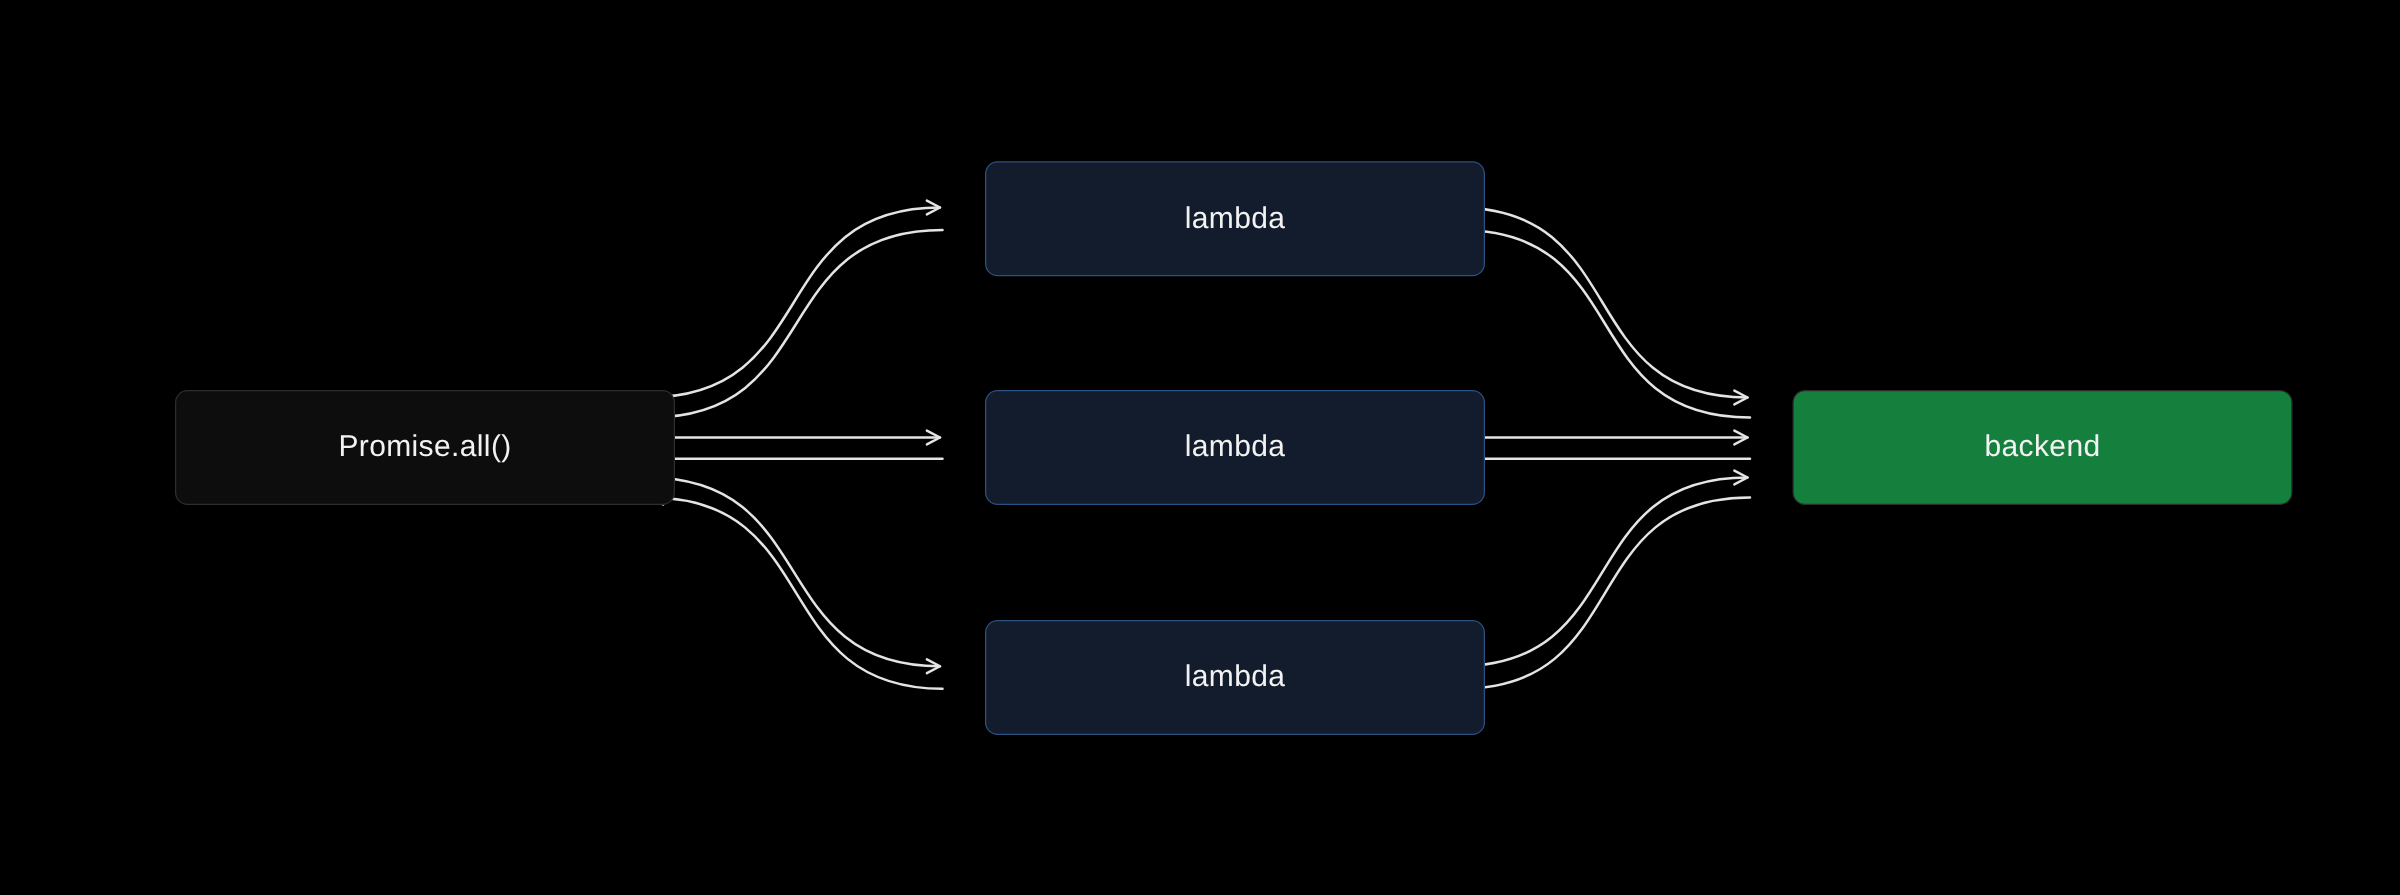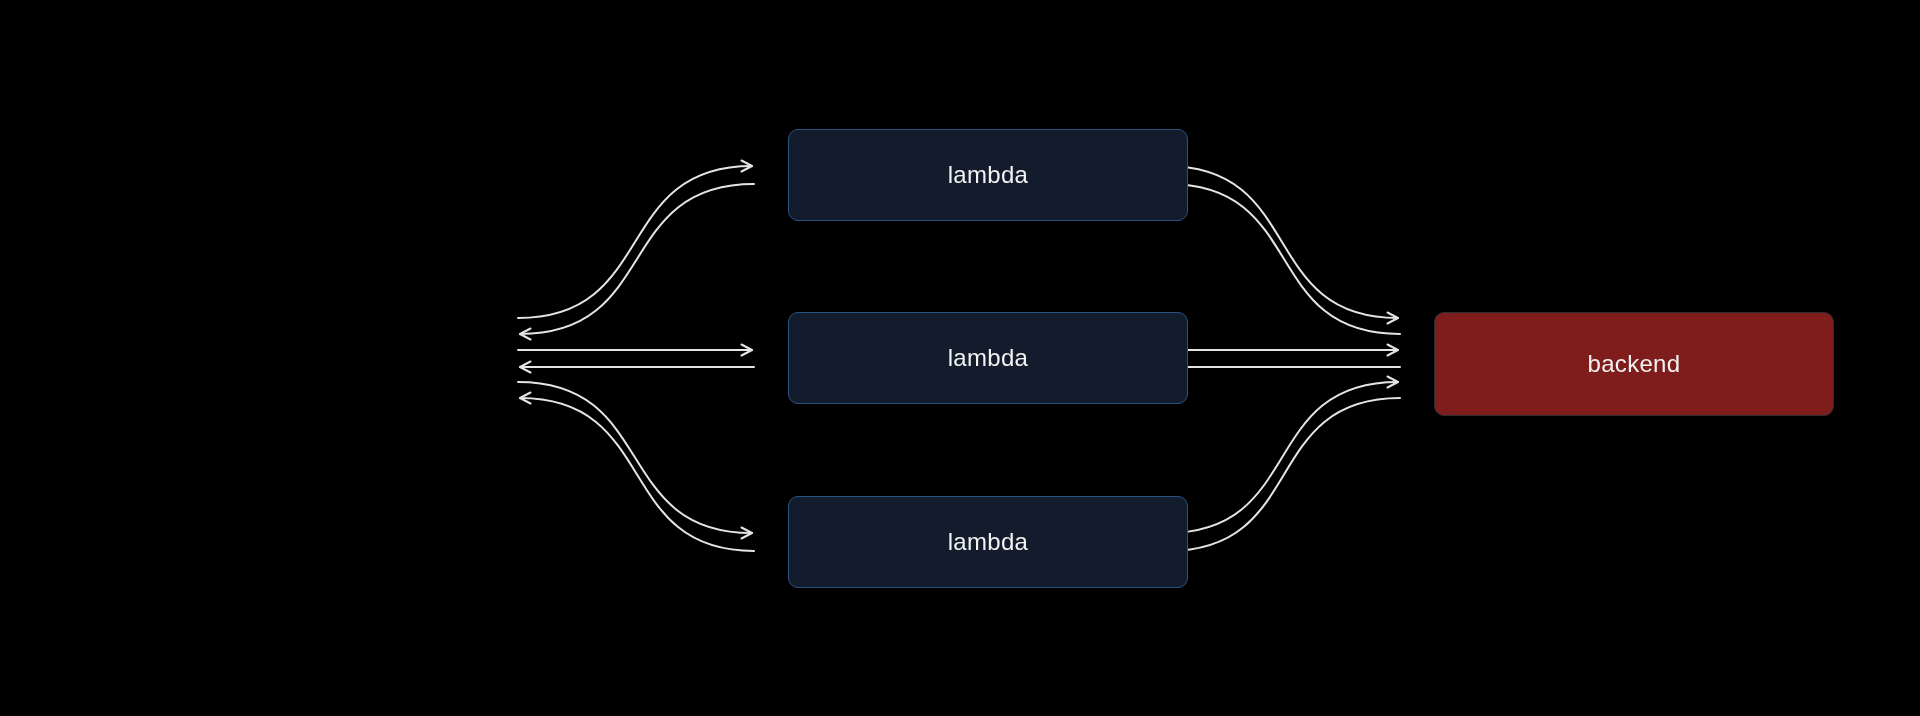--- a/index.html
+++ b/index.html
@@ -58,30 +58,33 @@
       <path d="M 518 382 C 658 382, 612 533, 752 533" fill="none" stroke="#e4e4e4" stroke-width="2" stroke-linecap="round" marker-end="url(#arrow)"></path>
       <path d="M 754 551 C 614 551, 660 398, 520 398" fill="none" stroke="#e4e4e4" stroke-width="2" stroke-linecap="round" marker-end="url(#arrow)"></path>
       <path d="M 1166 166 C 1306 166, 1258 318, 1398 318" fill="none" stroke="#e4e4e4" stroke-width="2" stroke-linecap="round" marker-end="url(#arrow)"></path>
       <path d="M 1400 334 C 1260 334, 1308 184, 1168 184" fill="none" stroke="#e4e4e4" stroke-width="2" stroke-linecap="round" marker-end="url(#arrow)"></path>
       <path d="M 1166 350 L 1398 350" fill="none" stroke="#e4e4e4" stroke-width="2" stroke-linecap="round" marker-end="url(#arrow)"></path>
       <path d="M 1400 367 L 1168 367" fill="none" stroke="#e4e4e4" stroke-width="2" stroke-linecap="round" marker-end="url(#arrow)"></path>
       <path d="M 1166 533 C 1306 533, 1258 382, 1398 382" fill="none" stroke="#e4e4e4" stroke-width="2" stroke-linecap="round" marker-end="url(#arrow)"></path>
       <path d="M 1400 398 C 1260 398, 1308 551, 1168 551" fill="none" stroke="#e4e4e4" stroke-width="2" stroke-linecap="round" marker-end="url(#arrow)"></path>
     </svg>
 
+  <div class="node" style="left: 112px; top: 312px; width: 400px; height: 92px; background: rgb(13, 13, 13); border-color: rgb(46, 46, 46);">
+    <span class="label" style="color: rgb(242, 242, 242);">Promise.all()</span>
+  </div>
 
   <div class="node" style="left: 760px; top: 129px; width: 400px; height: 92px; background: rgb(18, 28, 44); border-color: rgb(43, 81, 128);">
     <span class="label" style="color: rgb(242, 242, 242);">lambda</span>
   </div>
 
   <div class="node" style="left: 760px; top: 312px; width: 400px; height: 92px; background: rgb(18, 28, 44); border-color: rgb(43, 81, 128);">
     <span class="label" style="color: rgb(242, 242, 242);">lambda</span>
   </div>
 
   <div class="node" style="left: 760px; top: 496px; width: 400px; height: 92px; background: rgb(18, 28, 44); border-color: rgb(43, 81, 128);">
     <span class="label" style="color: rgb(242, 242, 242);">lambda</span>
   </div>
 
-  <div class="node" style="left: 1406px; top: 312px; width: 400px; height: 104px; background: #7f1d1d; border-color: rgb(46, 46, 46);">
+  <div class="node" style="left: 1406px; top: 312px; width: 400px; height: 92px; background: #15803d; border-color: rgb(46, 46, 46);">
     <span class="label" style="color: rgb(242, 242, 242);">backend</span>
   </div>
 
 </div>
 
 </body></html>

